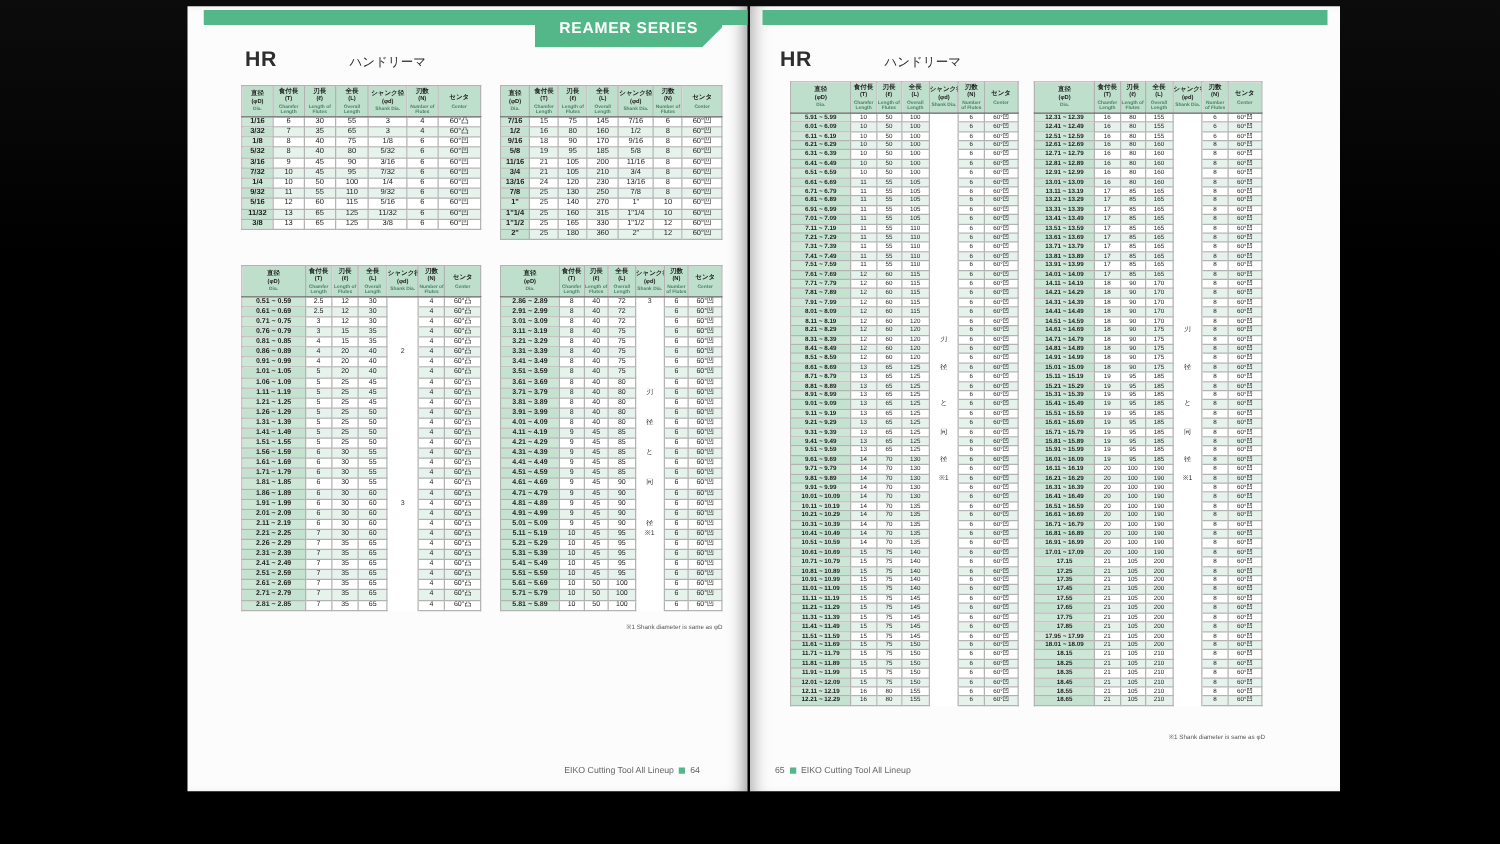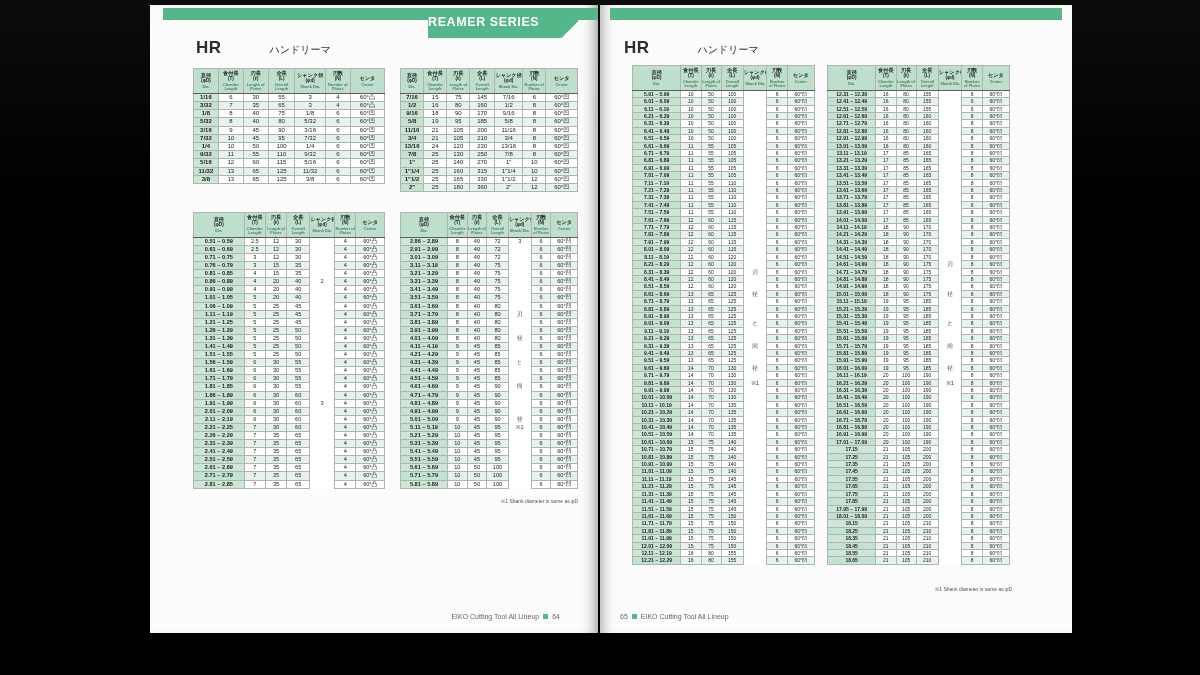--- a/index.html
+++ b/index.html
@@ -6,23 +6,23 @@
   body{width:1200px;height:675px;background:#000;overflow:hidden;
        font-family:"Liberation Sans", sans-serif;}
   .stage{position:relative;width:1200px;height:675px;background:linear-gradient(#0c0c0c,#000 30%);}
   .page{position:absolute;top:5px;height:628px;background:#fcfcfd;}
   .page-left{left:150px;width:448px;box-shadow:inset -12px 0 14px -10px rgba(0,0,0,.45);}
   .page-right{left:600px;width:472px;box-shadow:inset 12px 0 14px -10px rgba(0,0,0,.35);}
   .topbar{position:absolute;top:3px;height:12px;background:#54b789;}
   .page-left .topbar{left:13px;width:435px;}
   .page-right .topbar{left:10px;width:452px;}
   .series-tab{position:absolute;top:3px;left:278px;width:150px;height:30px;background:#54b789;
-      color:#fff;font-weight:bold;font-size:12.5px;line-height:29px;
+      color:#fff;font-weight:bold;font-size:12.5px;text-align:center;line-height:29px;
       letter-spacing:.6px;clip-path:polygon(0 0,100% 0,100% 45%,89% 100%,0 100%);}
-  .heading{position:absolute;top:33px;display:flex;align-items:baseline;gap:0;}
+  .heading{position:absolute;top:33px;display:flex;align-items:baseline;gap:10px;}
   .page-left .heading{left:46px;}
   .page-right .heading{left:24px;}
   .heading .code{font-size:17px;font-weight:bold;color:#2e2e2e;letter-spacing:.5px;}
   .heading .name{font-size:10px;color:#2e2e2e;margin-left:48px;}
   table{border-collapse:collapse;table-layout:fixed;position:absolute;border:1px solid #6b6b6b;background:#fff;}
   th,td{border:1px solid #b3b3b3;overflow:hidden;white-space:nowrap;}
   th{background:#bedfcc;vertical-align:middle;padding:1px 0;}
   .hjp{font-size:5.2px;font-weight:bold;color:#1d1d1d;line-height:1.2;}
   .hsym{font-size:4.6px;color:#1d1d1d;line-height:1.1;}
   .hen{font-size:3.9px;color:#4c8066;line-height:1.15;margin-top:1.5px;white-space:normal;}

